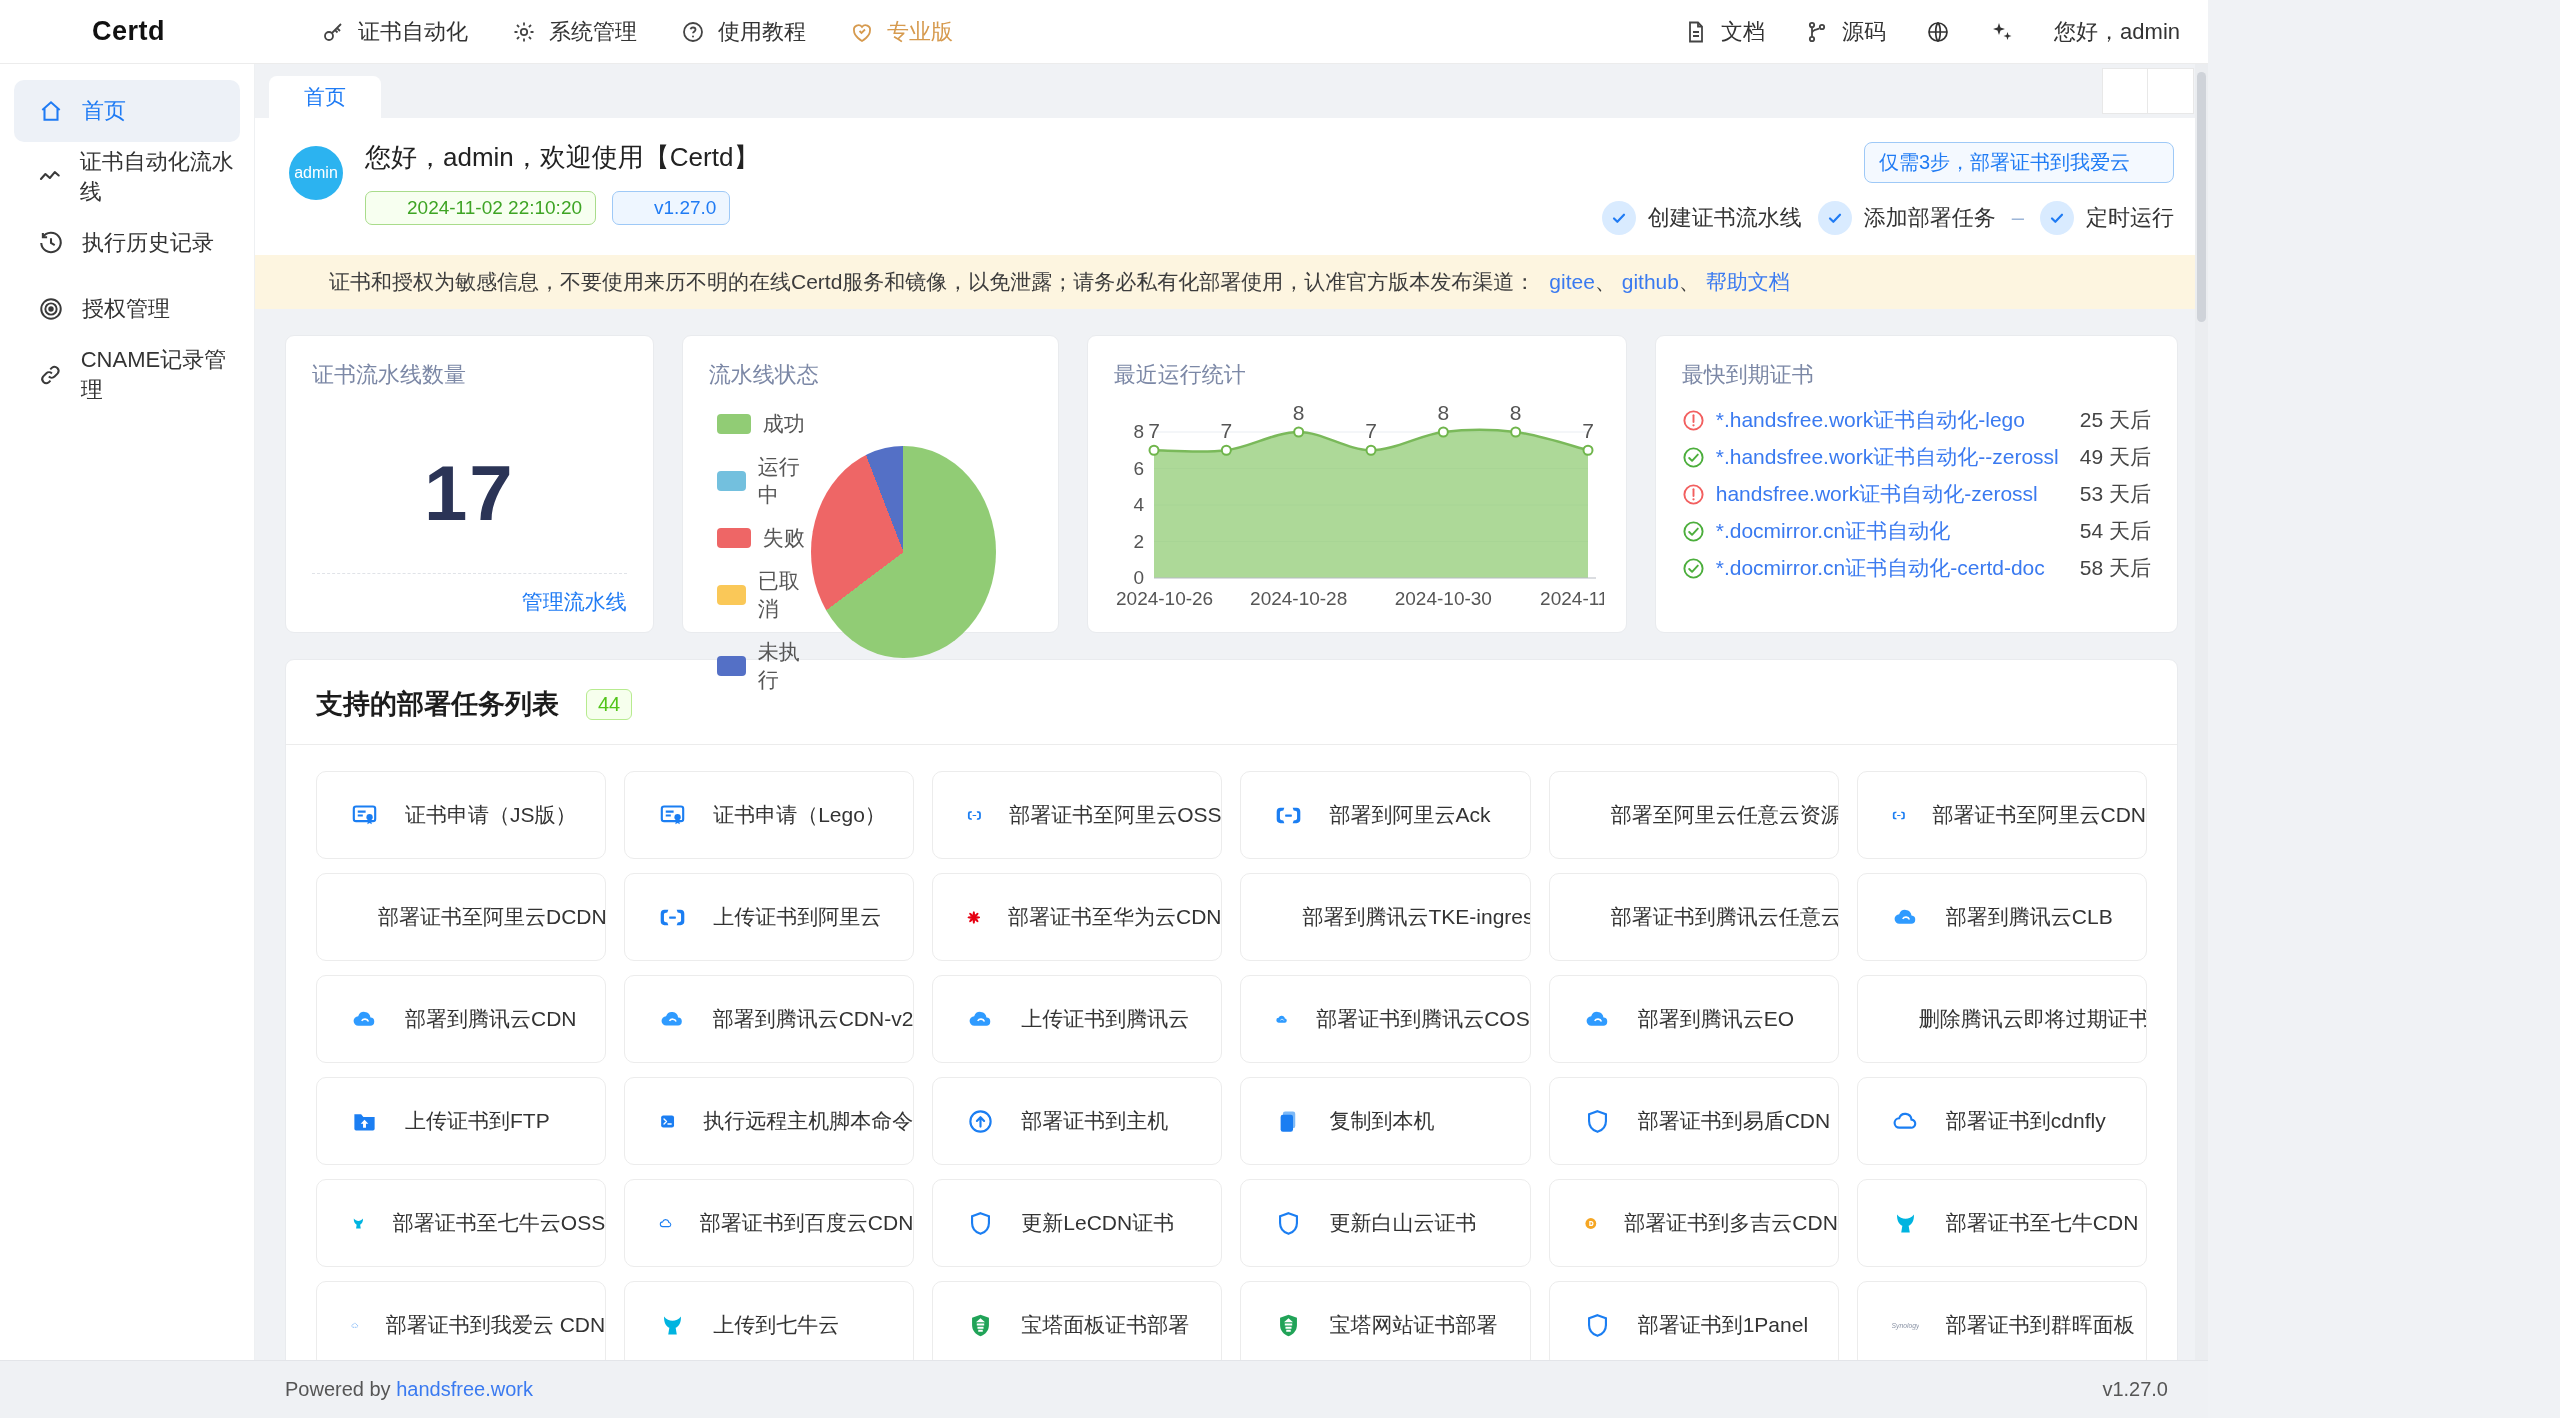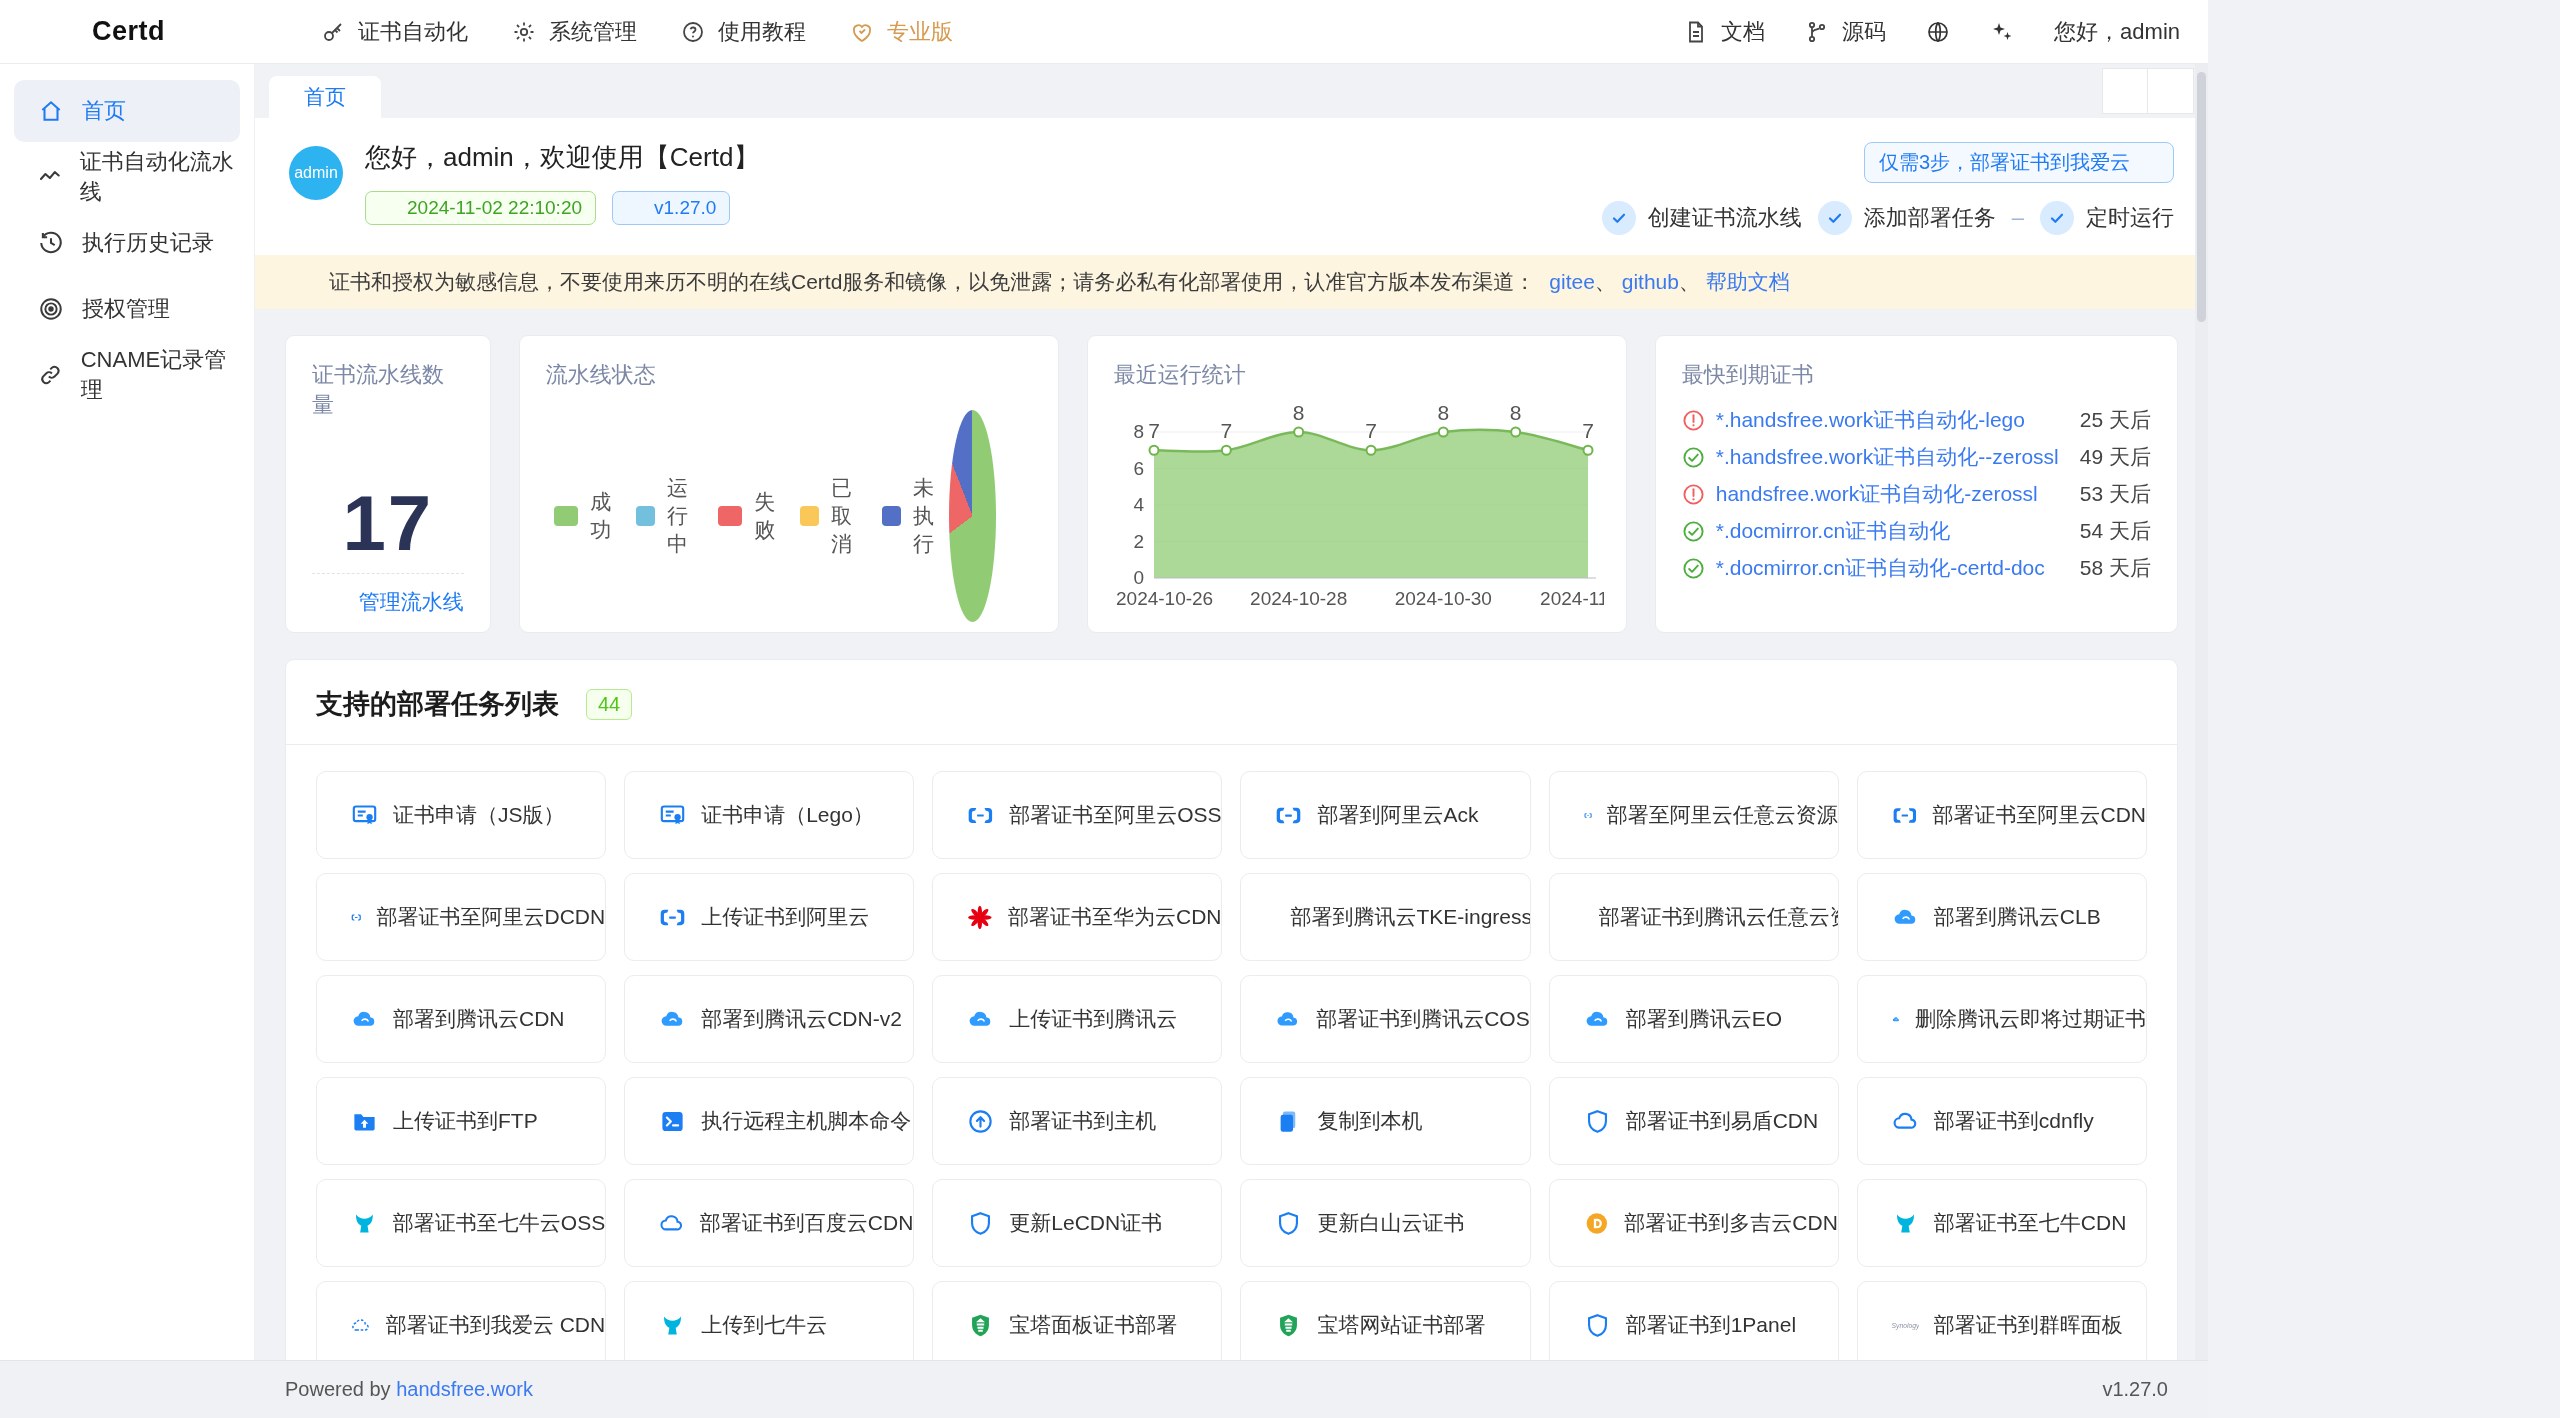--- a/index.html
+++ b/index.html
@@ -57,38 +57,38 @@
   
   .stats-row { display:flex; gap:28px; padding:26px 30px 0 30px; }
   .card { background:#fff; border:1px solid #e9ebee; border-radius:9px; }
   .stat-card { width:540px; height:298px; padding:24px 26px; position:relative; }
   .card-title { font-size:22px; color:#7c88a6; }
   .big-number { font-size:78px; font-weight:bold; color:#2b3456; text-align:center; margin-top:58px; letter-spacing:2px; }
   .card-foot { position:absolute; left:26px; right:26px; bottom:16px; border-top:1px dashed #e0e3e8; padding-top:14px; display:flex; justify-content:flex-end; }
   .manage-link { display:flex; align-items:center; gap:8px; font-size:21px; color:#1f7bf4; cursor:pointer; }
 
   .pie-wrap { display:flex; align-items:center; margin-top:20px; }
-  .legend { display:flex; flex-direction:row; gap:15px; margin-left:8px;font-family:Liberation Mono, monospace; }
+  .legend { display:flex; flex-direction:column; gap:15px; margin-left:8px;font-family:Liberation Mono, monospace; }
   .legend-item { display:flex; align-items:center; gap:12px; font-size:21px; color:#555; }
   .legend-swatch { width:34px; height:20px; border-radius:4px; }
   .pie { width:212px; height:212px; border-radius:50%; margin:0 36px 0 auto; }
 
   .expiry-list { margin-top:16px; display:flex; flex-direction:column; gap:9px; }
   .expiry-row { display:flex; align-items:center; gap:11px; font-size:21px; }
   .expiry-name { color:#3a7af0; cursor:pointer; white-space:nowrap; overflow:hidden; text-overflow:ellipsis; flex:1; }
   .expiry-days { color:#444; white-space:nowrap; margin-left:10px; }
 
   
   .tasks-card { margin:26px 30px 0 30px; padding:26px 30px; }
   .tasks-head { display:flex; align-items:center; gap:27px; }
   .tasks-title { font-size:27px; font-weight:bold; color:#1c1c1c; }
   .count-badge { font-size:20px; color:#52c41a; background:#f6ffed; border:1px solid #b7eb8f; border-radius:6px; padding:3px 11px; }
   .tasks-divider { height:1px; background:#ececec; margin:22px -30px 0 -30px; }
   .task-grid { display:grid; grid-template-columns:repeat(6,1fr); gap:14px 18px; margin-top:26px; }
-  .task-cell { height:88px; border:1px solid #ececec; border-radius:10px; background:#fff; display:flex; align-items:center; gap:15px; padding-left:34px; cursor:pointer; font-size:21px; color:#333; white-space:nowrap; overflow:hidden; }
+  .task-cell { height:88px; border:1px solid #ececec; border-radius:10px; background:#fff; display:flex; align-items:center; gap:27px; padding-left:34px; cursor:pointer; font-size:21px; color:#333; white-space:nowrap; overflow:hidden; }
 
   
   .footer { height:58px; flex:0 0 auto; background:#eff1f4; border-top:1px solid #e3e5e9; display:flex; align-items:center; padding:0 40px 0 285px; font-size:20px; color:#555; }
   .footer-version { margin-left:auto; color:#555; }
 
   
   .vscroll { position:absolute; top:0; right:0; bottom:0; width:13px; background:#ebedf0; z-index:6; }
   .vscroll-thumb { position:absolute; top:8px; right:2px; width:9px; height:250px; border-radius:5px; background:#cfd3d9; }
 </style>
 </head>

